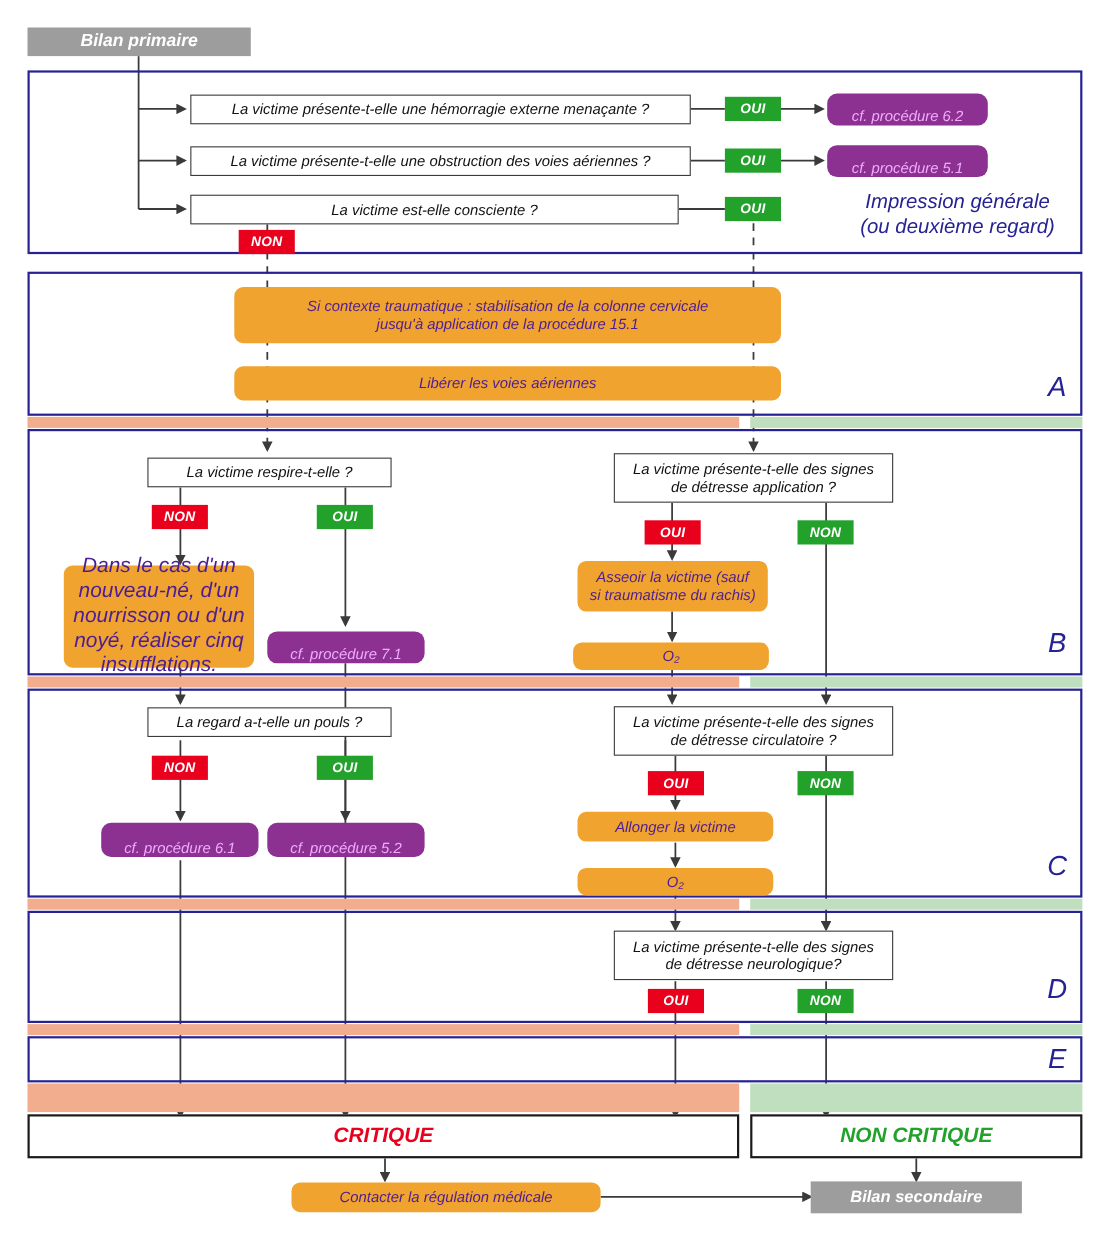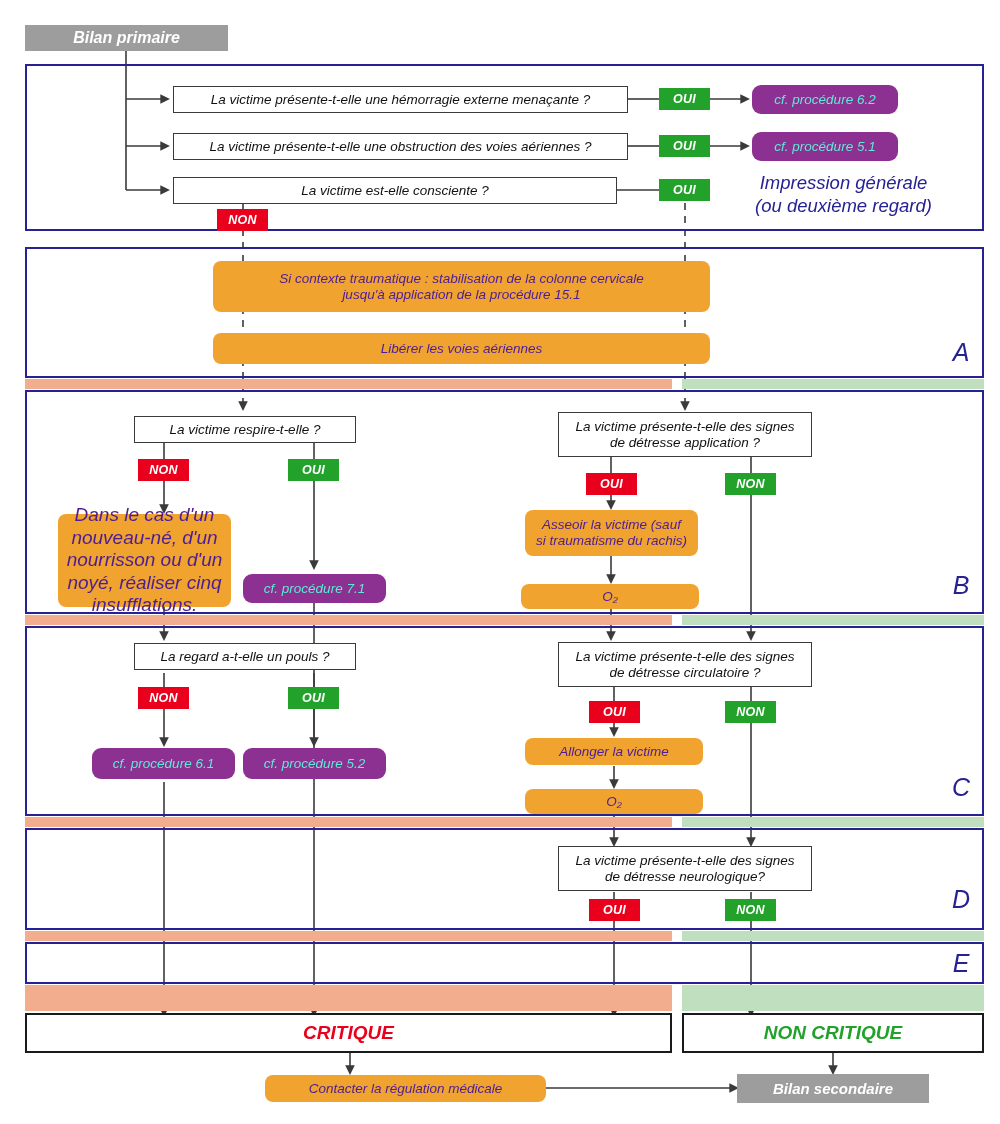--- a/index.html
+++ b/index.html
@@ -20,22 +20,22 @@
   .question{background:#ffffff;border:1.5px solid #3a3a3a;border-radius:0;
             display:flex;align-items:center;justify-content:center;
             text-align:center;color:#111;line-height:1.16;padding:0 6px;}
 
   
   .action{background:#f0a32e;border-radius:8px;display:flex;align-items:center;
           justify-content:center;text-align:center;color:#4c1d95;line-height:1.18;
           padding:0 8px;}
 
   
-  .proc{background:#8c3191;border-radius:9px;display:flex;align-items:center;
-        justify-content:center;text-align:center;color:#5eead4;line-height:1.15;}
+  .proc{background:#8c3191;border-radius:9px;display:flex;align-items:flex-end;
+        justify-content:center;text-align:center;color:#f0abfc;line-height:1.15;}
 
   
   .tag{display:flex;align-items:center;justify-content:center;font-weight:bold;
        color:#ffffff;letter-spacing:.3px;}
   .tag.oui{background:#22a12b;}
   .tag.non{background:#e8001c;}
 
   
   .band-pink{background:#f2ad8e;}
   .band-green{background:#bfdfbf;}
@@ -156,21 +156,21 @@
     <span>NON</span>
   </div>
 
   <div class="abs proc" style="left:752px;top:85px;width:146px;height:29px;font-size:13.5px;">
     <span>cf. procédure 6.2</span>
   </div>
   <div class="abs proc" style="left:752px;top:132px;width:146px;height:29px;font-size:13.5px;">
     <span>cf. procédure 5.1</span>
   </div>
 
-  <div class="abs caption" style="left:721px;top:172px;width:245px;height:50px;font-size:18.5px;">
+  <div class="abs caption" style="left:748px;top:172px;width:245px;height:50px;font-size:18.5px;">
     <div>Impression générale</div>
     <div>(ou deuxième regard)</div>
   </div>
 
   <div class="abs frame" style="left:25px;top:247px;width:959px;height:131px;"></div>
   <div class="abs letter" style="left:946px;top:337px;width:30px;height:30px;font-size:25px;">
     <span>A</span>
   </div>
   <div class="abs action" style="left:213px;top:261px;width:497px;height:51px;font-size:13.5px;">
     <div>

